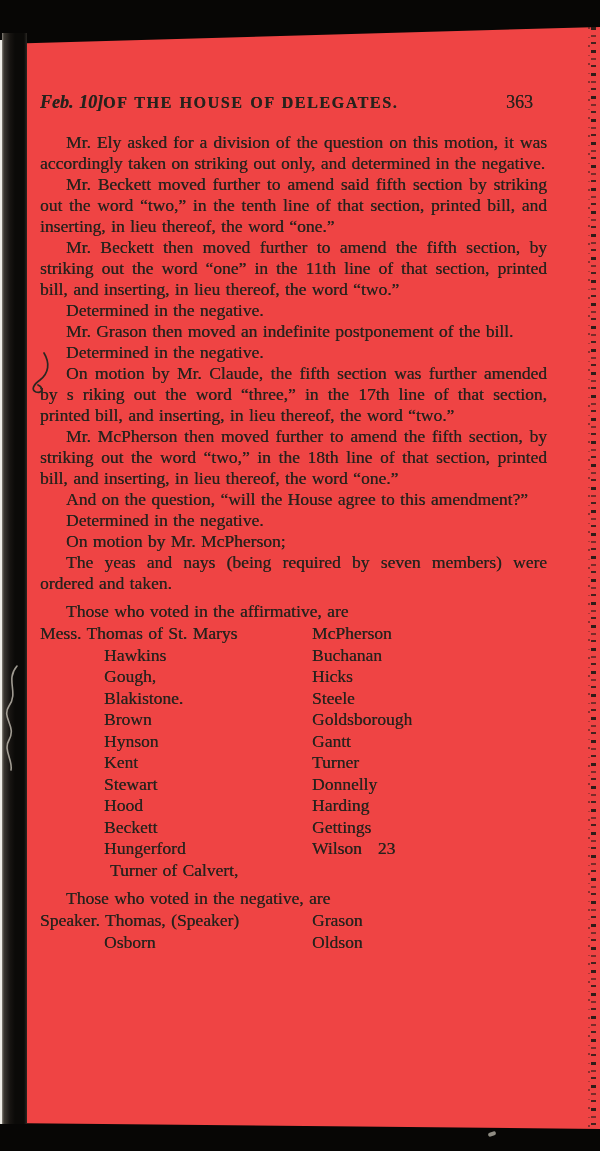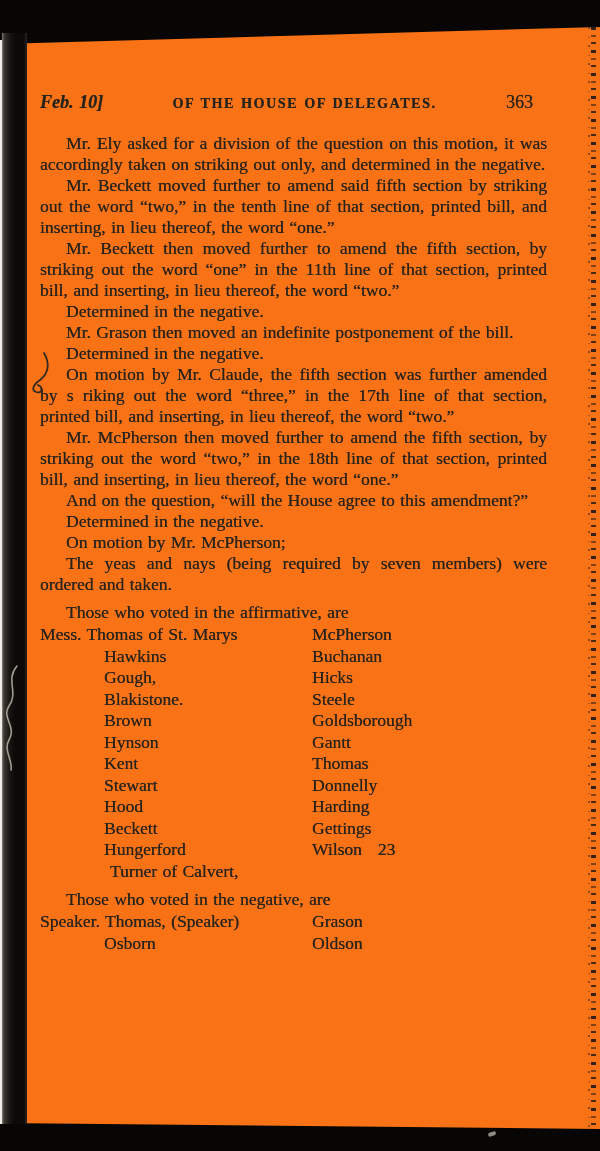--- a/index.html
+++ b/index.html
@@ -6,21 +6,21 @@
   body{
     width:600px;height:1151px;
     background:#070605;
     font-family:"Liberation Serif","DejaVu Serif",serif;
     position:relative;overflow:hidden;
   }
   .screen{position:absolute;inset:0;}
   
   .paper{
     position:absolute;inset:0;
-    background:#f97316;
+    background:#ef4444;
     clip-path:polygon(0 44px,100% 27px,100% 1129px,0 1123px);
   }
   
   .edge-white{
     position:absolute;left:0;top:40px;width:4px;height:1084px;
     background:#efede6;
   }
   
   .strip-left{
     position:absolute;left:2px;top:33px;width:25px;height:1091px;
@@ -49,22 +49,22 @@
     word-spacing:.06em;
     text-shadow:.35px 0 0 rgba(38,34,28,.75);
   }
   .page-header{
     display:flex;align-items:baseline;
     margin-bottom:19px;
     text-align:left;
   }
   .running-date{font-style:italic;font-weight:bold;font-size:18px;white-space:nowrap;}
   .running-title{
-    flex:1;text-align:center;
-    font-weight:bold;font-size:14px;letter-spacing:1.6px;
+    flex:1;text-align:left;
+    font-weight:bold;font-size:16px;letter-spacing:1.6px;
     white-space:nowrap;
   }
   .page-number{font-size:18px;margin-right:14px;}
   main p{margin:0;text-indent:26px;}
   p.vote-heading{margin-top:7px;}
   .vote-table{margin-top:1px;}
   .vote-row{display:flex;line-height:21.5px;text-align:left;align-items:center;}
   .cell-left{width:272px;padding-left:64px;box-sizing:border-box;white-space:nowrap;}
   .vote-row.flush .cell-left{padding-left:0;}
   .vote-row.deep .cell-left{padding-left:70px;}
@@ -127,21 +127,21 @@
           <div class="vote-row">
             <span class="cell-left">Brown</span>
             <span class="cell-right">Goldsborough</span>
           </div>
           <div class="vote-row">
             <span class="cell-left">Hynson</span>
             <span class="cell-right">Gantt</span>
           </div>
           <div class="vote-row">
             <span class="cell-left">Kent</span>
-            <span class="cell-right">Thomas</span>
+            <span class="cell-right">Turner</span>
           </div>
           <div class="vote-row">
             <span class="cell-left">Stewart</span>
             <span class="cell-right">Donnelly</span>
           </div>
           <div class="vote-row">
             <span class="cell-left">Hood</span>
             <span class="cell-right">Harding</span>
           </div>
           <div class="vote-row">

